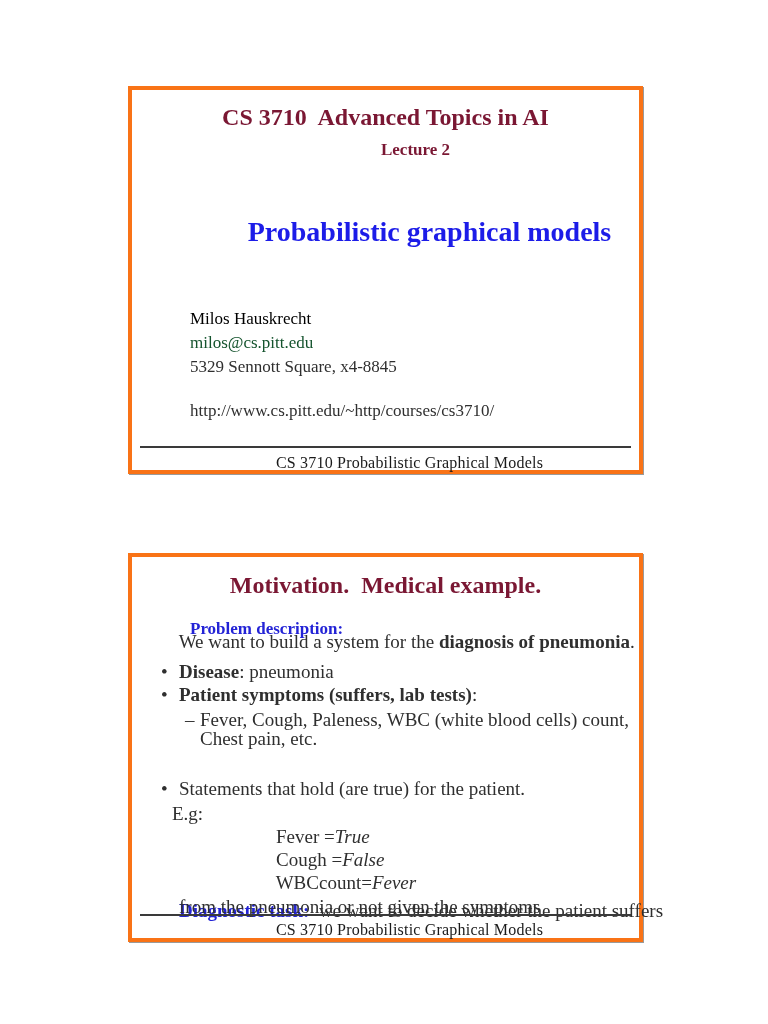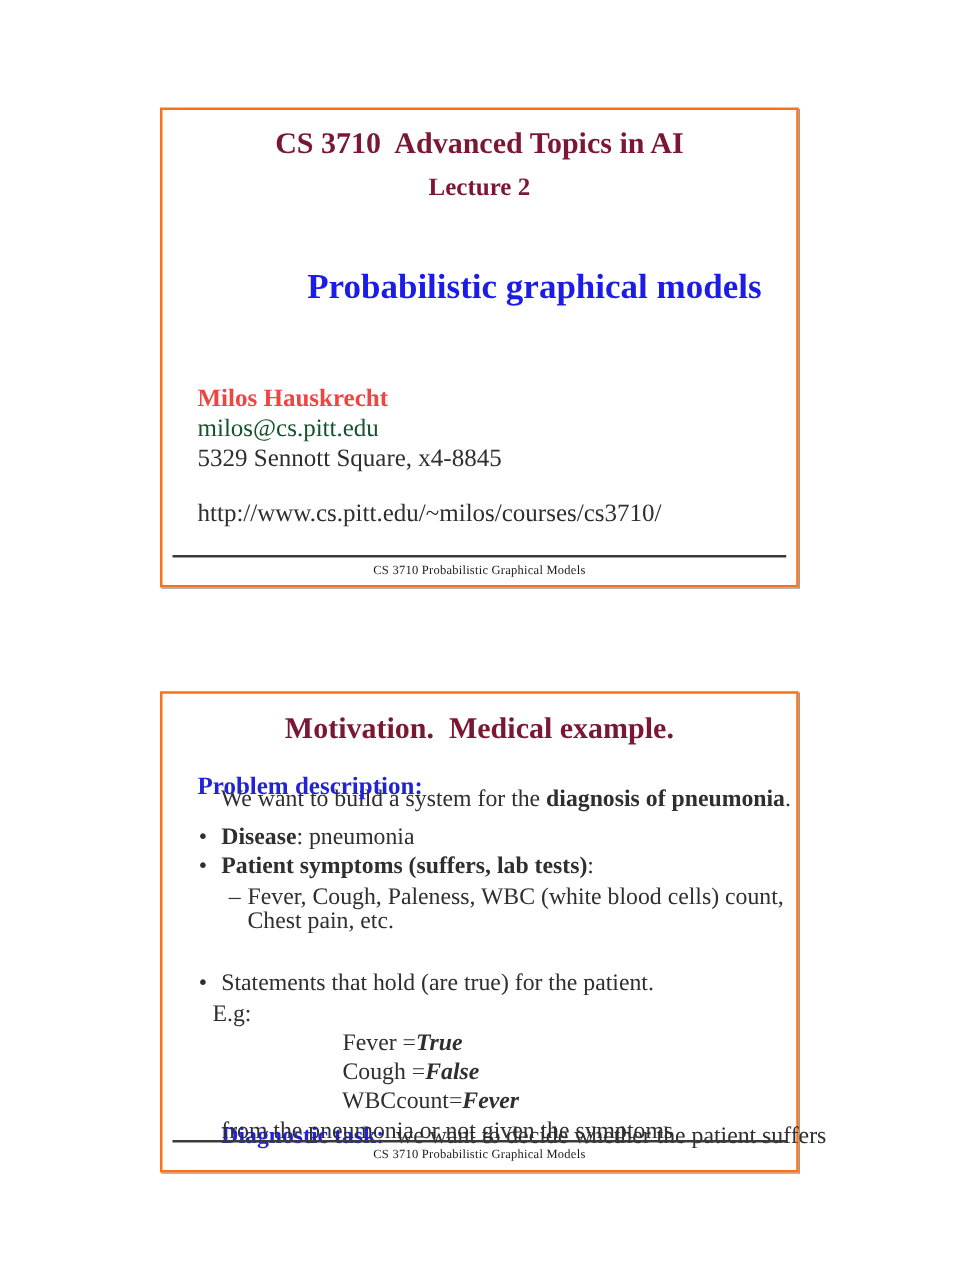--- a/index.html
+++ b/index.html
@@ -8,68 +8,68 @@
     background: #ffffff;
     position: relative;
     font-family: "Liberation Serif", "DejaVu Serif", serif;
     overflow: hidden;
   }
   .slide {
     position: absolute;
     left: 128px;
     width: 507px;
     background: #ffffff;
-    border: 2px solid #f97316;
+    border: 4px solid #f97316;
     box-shadow: 1px 1px 0 #9a9a9a;
   }
   #slide1 { top: 86px;  height: 380px; }
   #slide2 { top: 553px; height: 381px; }
 
   .abs { position: absolute; }
   .center { left: 0; width: 100%; text-align: center; }
   .pre { white-space: pre; }
 
   .maroon { color: #7a1733; font-weight: bold; }
   .blue-title { color: #1c1ce8; font-weight: bold; }
   .blue-head { color: #2323d6; font-weight: bold; }
-  .author-blue { color: #ef4444; font-weight: bold; }
+  .author-blue { color: #000000; font-weight: normal; }
   .body-text { color: #2f2f2f; }
   .email-link { color: #14532d; cursor: pointer; }
 
   .f28 { font-size: 28px; line-height: 1.15; padding-left: 44px; }
   .f24 { font-size: 24px; line-height: 1.15; }
-  .f20 { font-size: 20px; line-height: 1.2; }
+  .f20 { font-size: 17px; line-height: 1.2; margin-left: 30px; }
   .f19 { font-size: 19px; line-height: 1.2; }
-  .f10 { font-size: 10px; line-height: 1.2; }
+  .f10 { font-size: 16px; line-height: 1.2; padding-left: 24px; }
 
   .rule {
     left: 8px; right: 8px; height: 0;
     border-top: 2px solid #3a3a3a;
   }
   .footer-text { color: #1a1a1a; letter-spacing: 0.2px; }
-  i { font-style: italic; font-weight: bold; }
+  i { font-style: italic; }
   b { font-weight: bold; }
 </style>
 </head>
 <body>
 
 <div class="slide" id="slide1">
   <div class="abs center maroon f24 pre" style="top:14px">CS 3710  Advanced Topics in AI</div>
 
   <div class="abs center maroon f20" style="top:50px">Lecture 2</div>
 
   <div class="abs center blue-title f28" style="top:126px">Probabilistic graphical models</div>
 
   <div class="abs author-blue f20" style="top:219px; left:28px">Milos Hauskrecht</div>
 
   <a class="abs email-link f20" style="top:243px; left:28px">milos@cs.pitt.edu</a>
 
   <div class="abs body-text f20" style="top:267px; left:28px">5329 Sennott Square, x4-8845</div>
 
-  <div class="abs body-text f20" style="top:311px; left:28px">http://www.cs.pitt.edu/~milos/courses/cs3710/</div>
+  <div class="abs body-text f20" style="top:311px; left:28px">http://www.cs.pitt.edu/~http/courses/cs3710/</div>
 
   <div class="abs rule" style="top:356px"></div>
 
   <div class="abs center footer-text f10" style="top:363px">CS 3710 Probabilistic Graphical Models</div>
 </div>
 
 <div class="slide" id="slide2">
   <div class="abs center maroon f24 pre" style="top:15px">Motivation.  Medical example.</div>
 
   <div class="abs body-text f19 pre" style="top:51px; left:28px">

